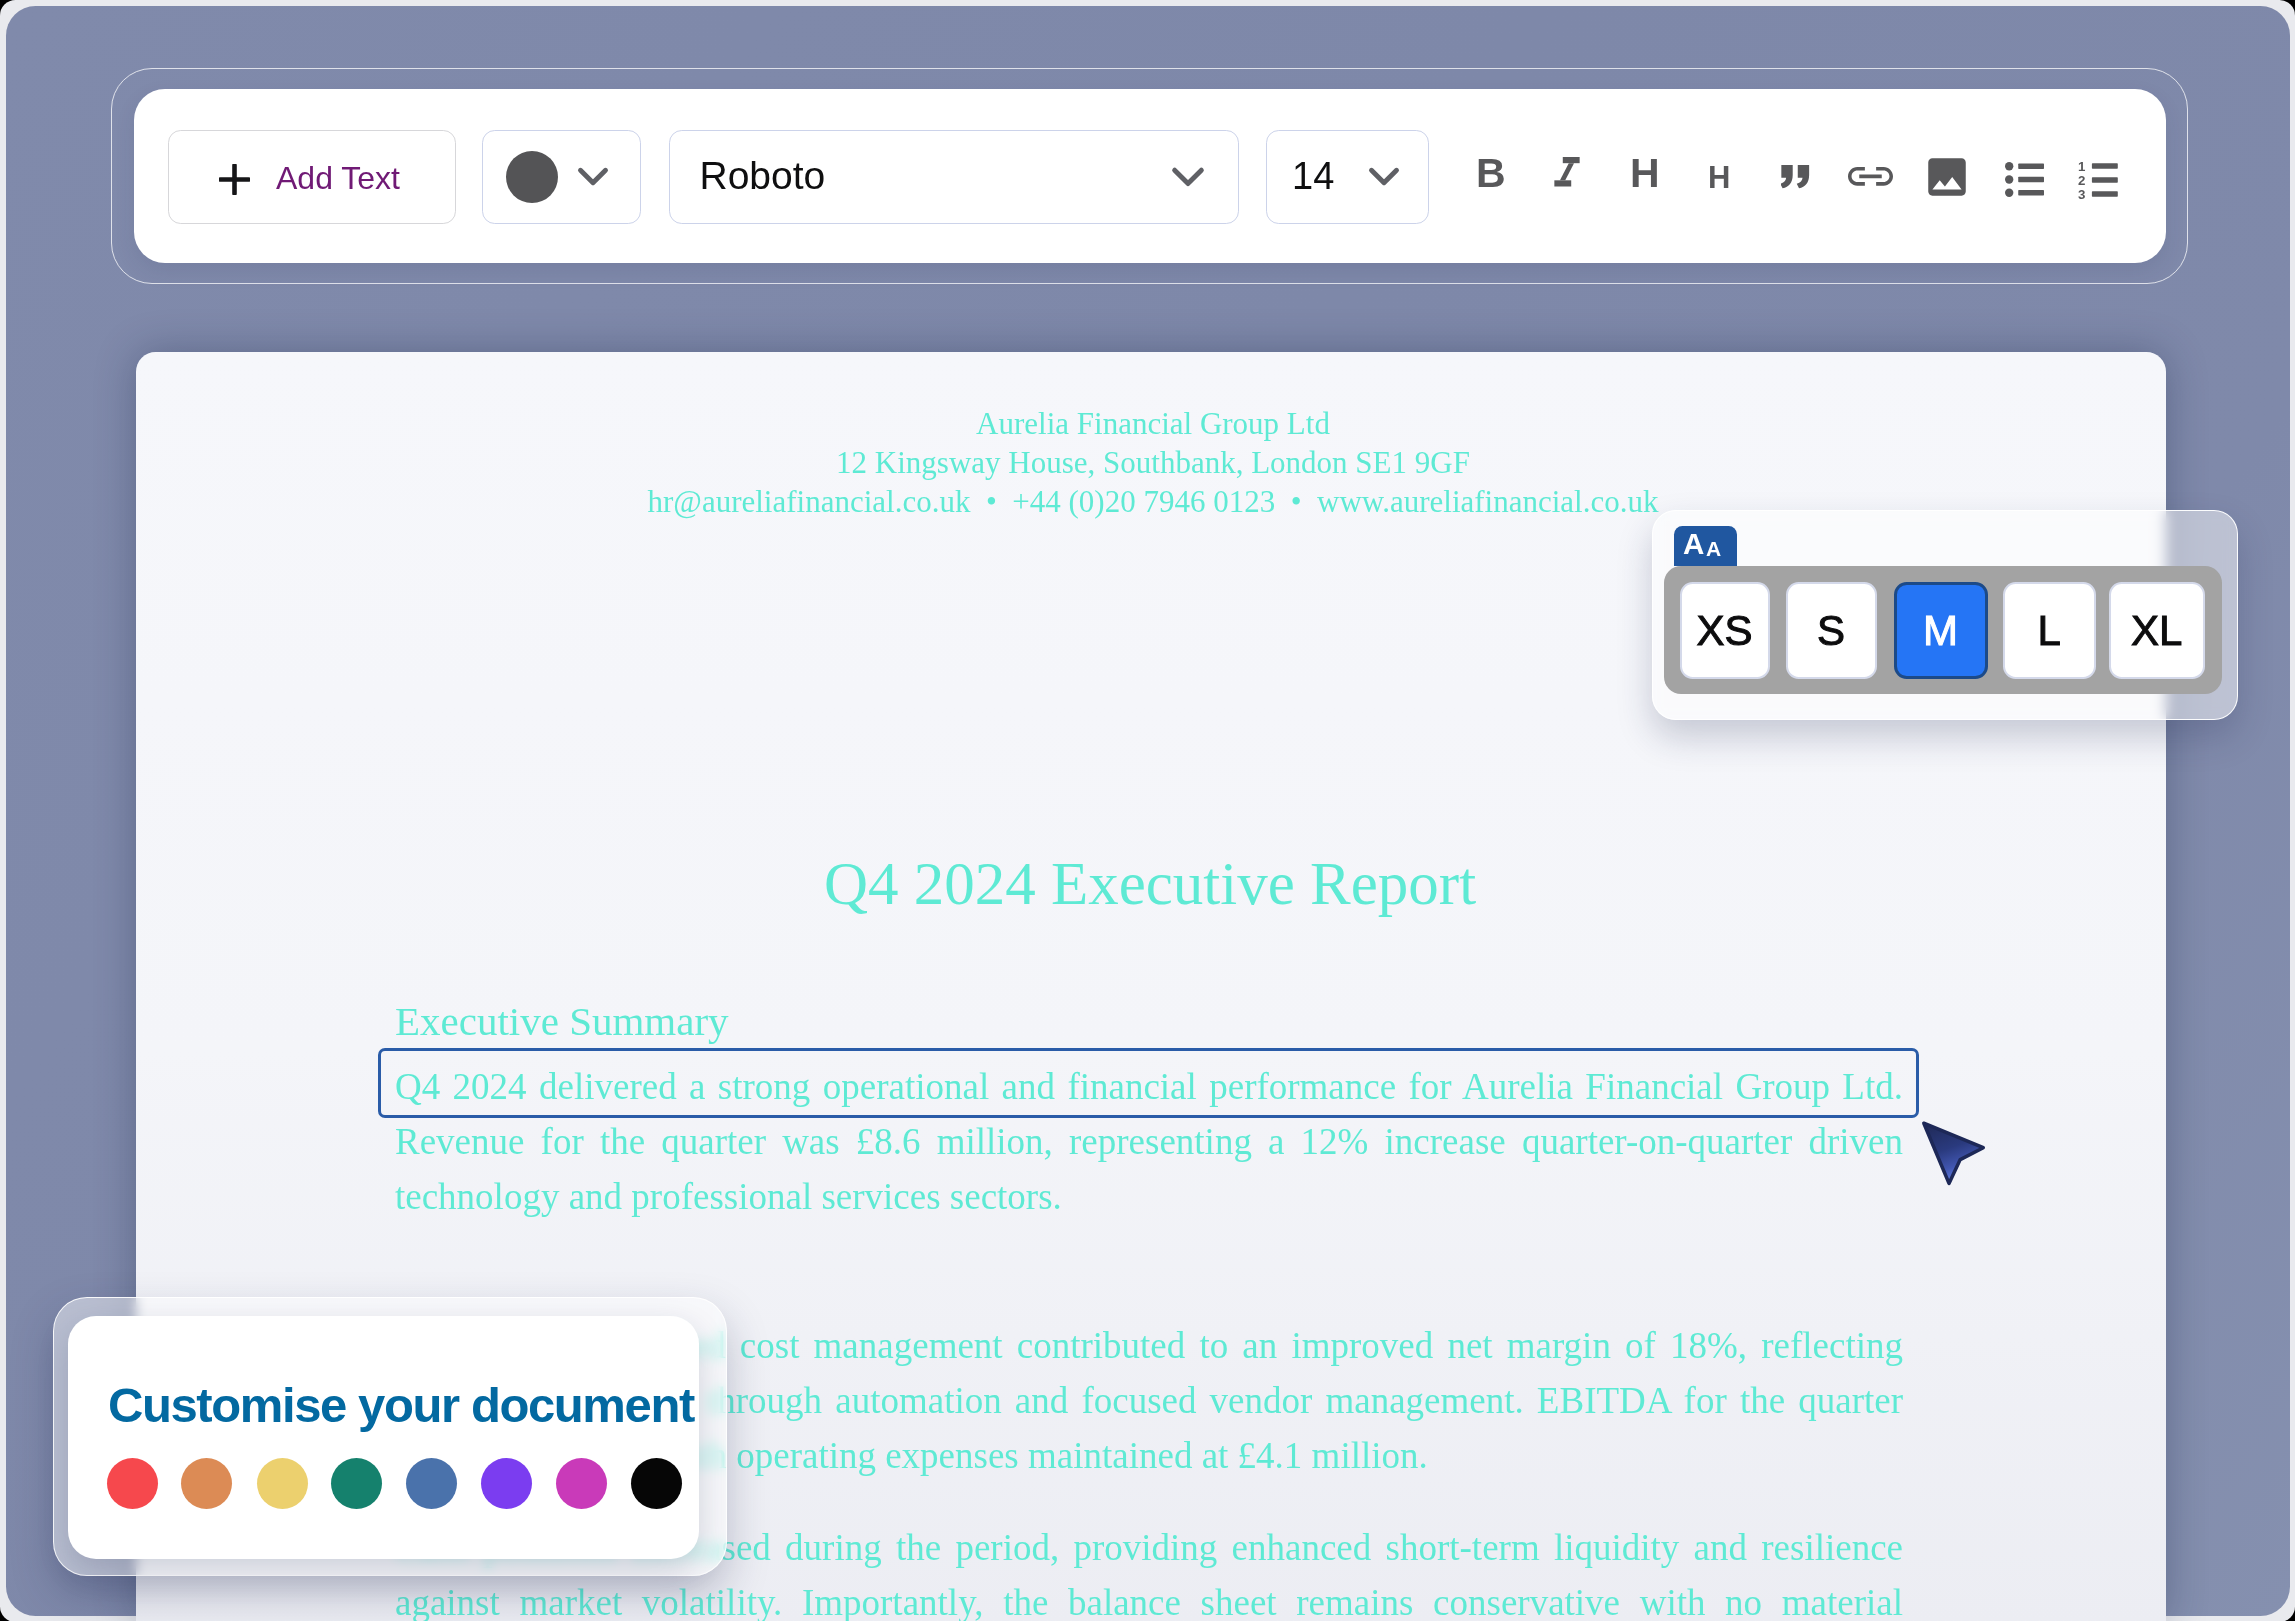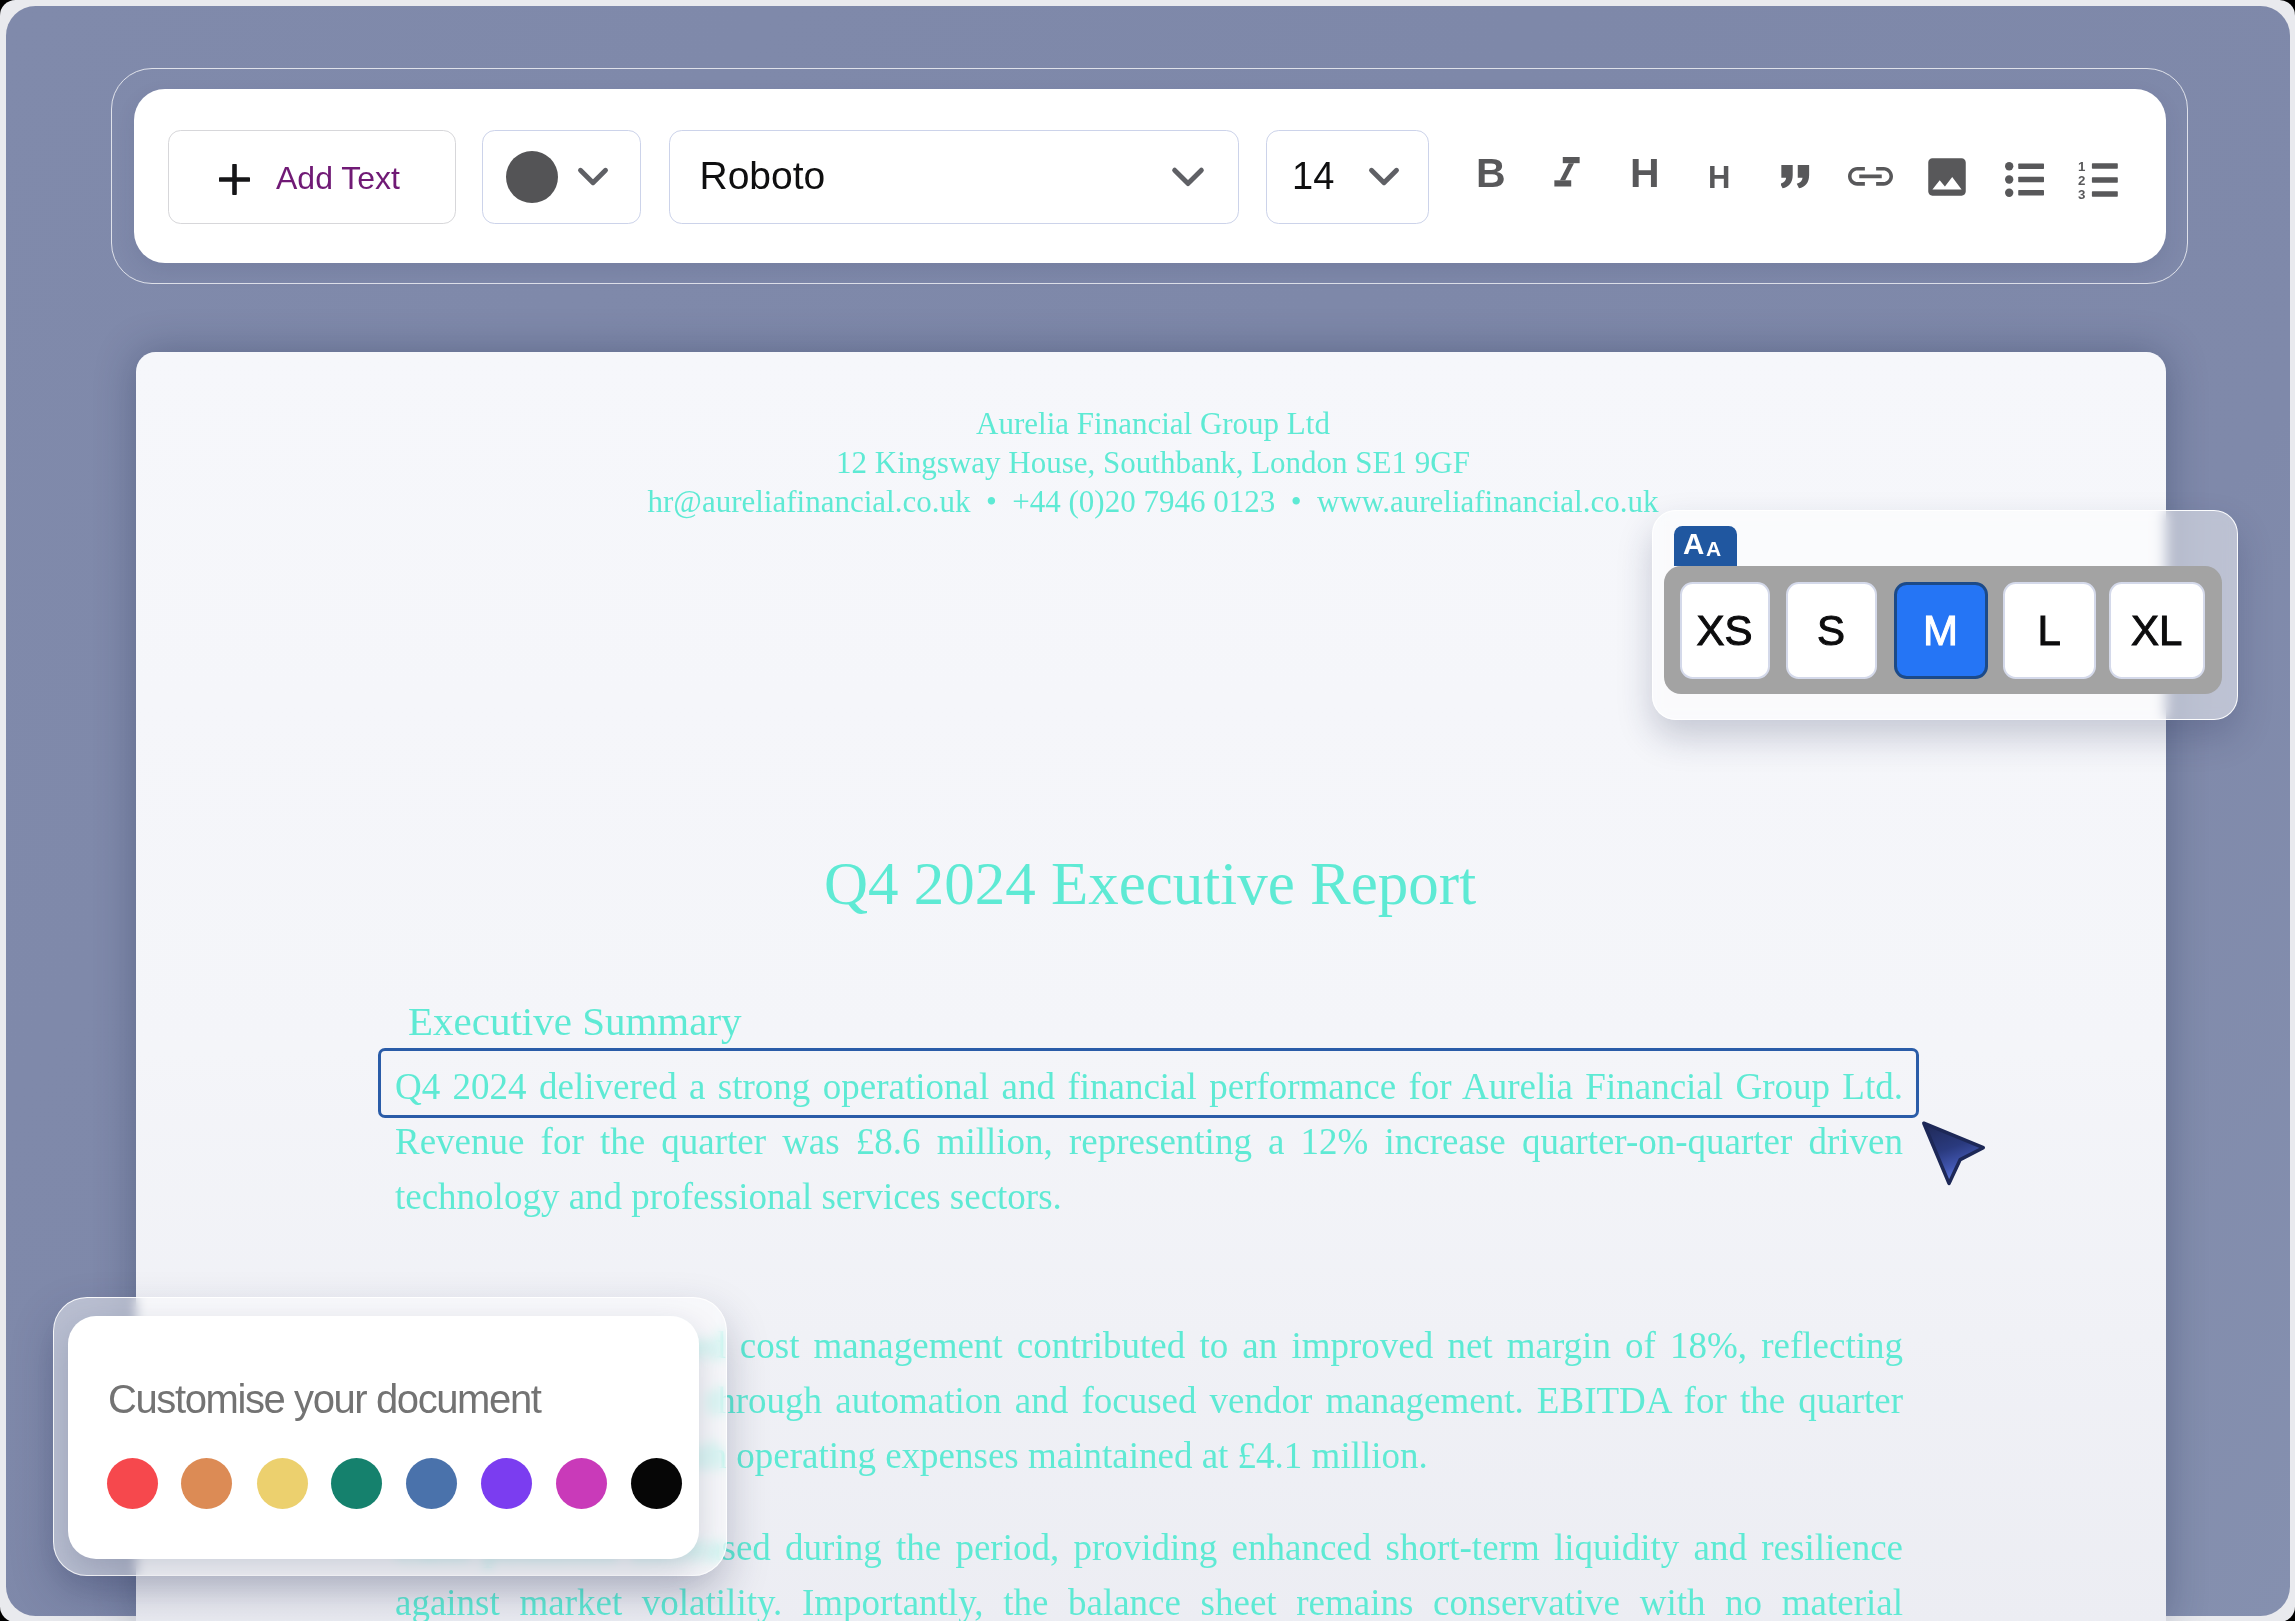--- a/index.html
+++ b/index.html
@@ -26,21 +26,21 @@
   .chev { position:absolute; top:35px; }
   .icon { position:absolute; top:0; }
   
   .sheet { position:absolute; left:136px; top:352px; width:2030px; height:1270px;
            background:linear-gradient(180deg,#f6f7fb 0%, #f4f5f9 55%, #ecedf3 100%);
            border-radius:19.7px 19.7px 0 0; box-shadow:0 0 42px rgba(25,35,70,0.33); }
   .serif { font-family:"Liberation Serif", serif; color:#5eead4; }
   .hdr { position:absolute; left:1153px; transform:translateX(-50%); white-space:nowrap;
          font-size:31px; line-height:39px; text-align:center; }
   .title { position:absolute; left:1150px; transform:translateX(-50%); white-space:nowrap; font-size:61px; line-height:70px; }
-  .h2 { position:absolute; left:395px; font-size:41px; line-height:55px;margin-left:13px; }
+  .h2 { position:absolute; left:395px; font-size:41px; line-height:55px; }
   .para { position:absolute; left:395px; width:1508px; font-size:37px; line-height:55px; }
   .jl { text-align:justify; text-align-last:justify; height:55px; overflow:hidden; }
   .ll { text-align:left; }
   
   .selbox { position:absolute; left:378px; top:1048px; width:1541px; height:70px;
             border:3.5px solid #2a5ca8; border-radius:7px; }
   
   .sizepop { position:absolute; left:1652px; top:510px; width:586px; height:210px;
              background:rgba(255,255,255,0.48); border:1.4px solid rgba(255,255,255,0.95);
              border-radius:24px; backdrop-filter:blur(7px);
@@ -52,21 +52,21 @@
   .szbtn { position:absolute; top:16px; height:97px; border:2.1px solid #d4d9ea; border-radius:12.7px;
            background:#fff; font-size:42px; -webkit-text-stroke:1px #0c0c0d; color:#0c0c0d; display:flex; align-items:center; justify-content:center; }
   .szbtn.sel { background:#2575f5; border-color:#1c4a88; border-width:3.5px; color:#fff; -webkit-text-stroke:1px #fff; }
   
   .custpop { position:absolute; left:53px; top:1297px; width:674px; height:279px;
              background:rgba(255,255,255,0.45); border:1.4px solid rgba(255,255,255,0.9);
              border-radius:34px; backdrop-filter:blur(5.6px);
              box-shadow:0 18.3px 42px rgba(30,40,80,0.25); }
   .custcard { position:absolute; left:14px; top:17.6px; width:631px; height:243px; background:#fff;
               border-radius:28px; box-shadow:0 12.7px 31px rgba(30,40,80,0.18); }
-  .custtitle { position:absolute; left:40px; top:61px; font-size:40px; font-weight:400; letter-spacing:-1.4px; color:#737373; }
+  .custtitle { position:absolute; left:40px; top:61px; font-size:49px; font-weight:700; letter-spacing:-1.4px; color:#0369a1; }
   .dot { position:absolute; top:142px; width:51px; height:51px; border-radius:50%; }
 </style>
 </head>
 <body>
   <div class="bg"></div>
   <div class="frame"></div>
   <div class="tb-outline"></div>
 
   <div class="toolbar">
     <div class="btn addtext">

